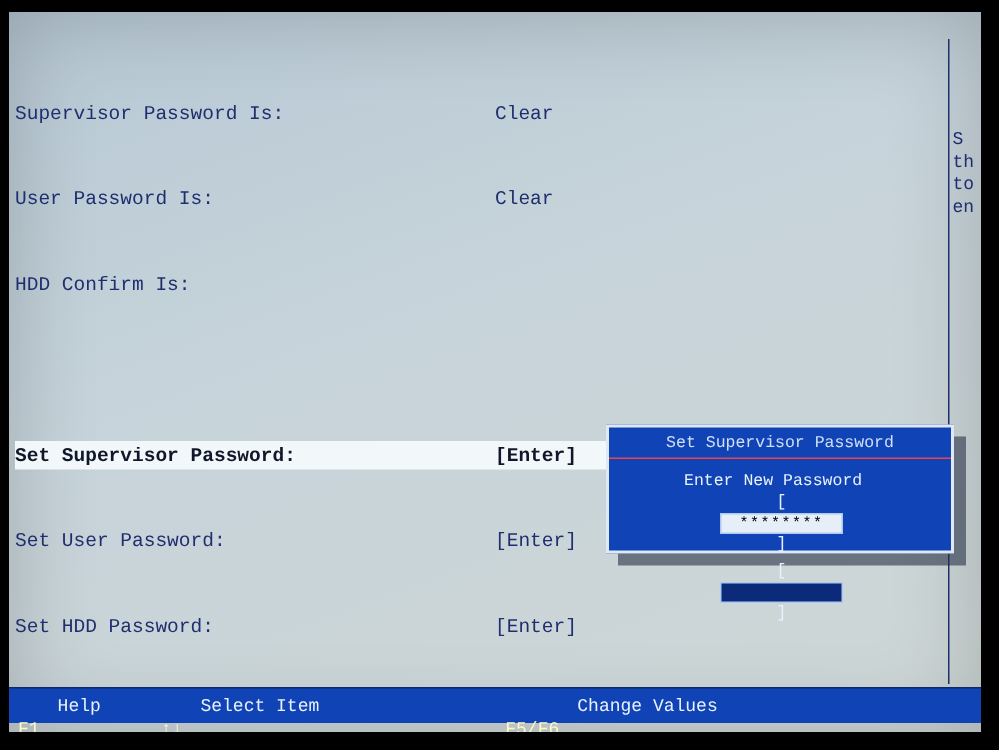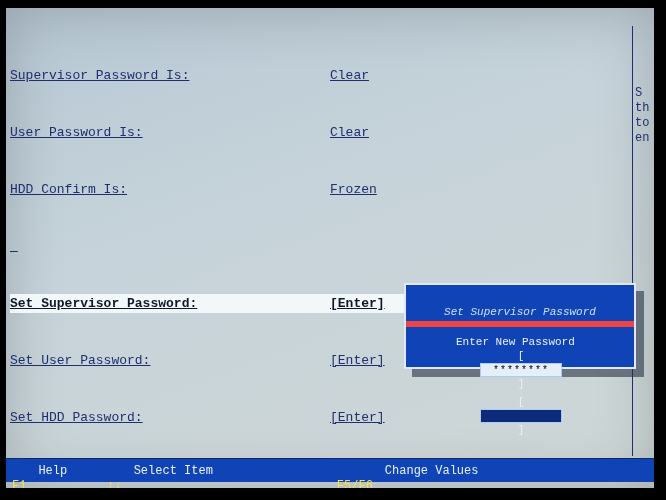--- a/index.html
+++ b/index.html
@@ -19,21 +19,21 @@
     overflow: hidden;
     box-shadow: inset 0 0 60px rgba(0,0,0,0.2);
   }
   .content {
     position: absolute;
     left: 4px; top: 20px;
     color: #1e2e6e;
     line-height: 19px;
     white-space: pre;
   }
-  .row { display: flex; text-decoration: underline; }
+  .row { display: flex; }
   .lbl { width: 320px; }
   .val { width: 200px; }
   .highlight { background: #f2f7f9; color: #0f172a; font-weight: bold; }
   .helppane {
     position: absolute;
     right: 0; top: 18px;
     width: 22px; height: 430px;
     border-left: 1px solid #1e2e6e;
     color: #1e2e6e;
     font-size: 12px;
@@ -46,39 +46,38 @@
     left: 0; bottom: 6px;
     width: 100%; height: 24px;
     background: #1043b6;
     color: #e9f2fb;
     display: flex;
     align-items: center;
     font-size: 12px;
     border-top: 1px solid #0a2a6a;
   }
   .footer span { padding: 0 6px; }
-  .footer .key { color: #fde047; margin-top: 30px; }
+  .footer .key { color: #fef9c3; margin-top: 30px; }
   .footer .spacer { flex: 0 0 auto; width: 28px; }
   .dialog {
     position: absolute;
     left: 398px; top: 275px;
     width: 232px; height: 86px;
     background: #1043b6;
     border: 2px solid #dfe9f4;
     box-shadow: 8px 8px 0 rgba(40,50,70,0.6);
     color: #e9f2fb;
     font-size: 11px;
     line-height: 14px;
   }
   .dialog .titlebar {
     text-align: center;
-    padding: 20px 0 2px 0;
+    padding: 4px 0 2px 0;
     color: #cfe0f5;
-    border-bottom: 6px solid #ef4444;
-    font-style: italic;
+    border-bottom: 1px solid #ef4444;
   }
   .dialog .body {
     padding: 8px 6px 6px 8px;
   }
   .fieldrow {
     display: flex; align-items: center; margin-bottom: 4px; flex-direction: column;
   }
   .fieldrow .flbl { width: 130px; }
   .pwbox {
     width: 82px; height: 14px;
@@ -103,21 +102,20 @@
     <div class="row">
       <span class="lbl">Supervisor Password Is:</span>
       <span class="val">Clear</span>
     </div>
     <div class="row">
       <span class="lbl">User Password Is:</span>
       <span class="val">Clear</span>
     </div>
     <div class="row">
       <span class="lbl">HDD Confirm Is:</span>
-      <span class="val">Frozen</span>
     </div>
     <div class="row">&nbsp;</div>
     <div class="row highlight">
       <span class="lbl">Set Supervisor Password:</span>
       <span class="val">[Enter]</span>
     </div>
     <div class="row">
       <span class="lbl">Set User Password:</span>
       <span class="val">[Enter]</span>
     </div>

